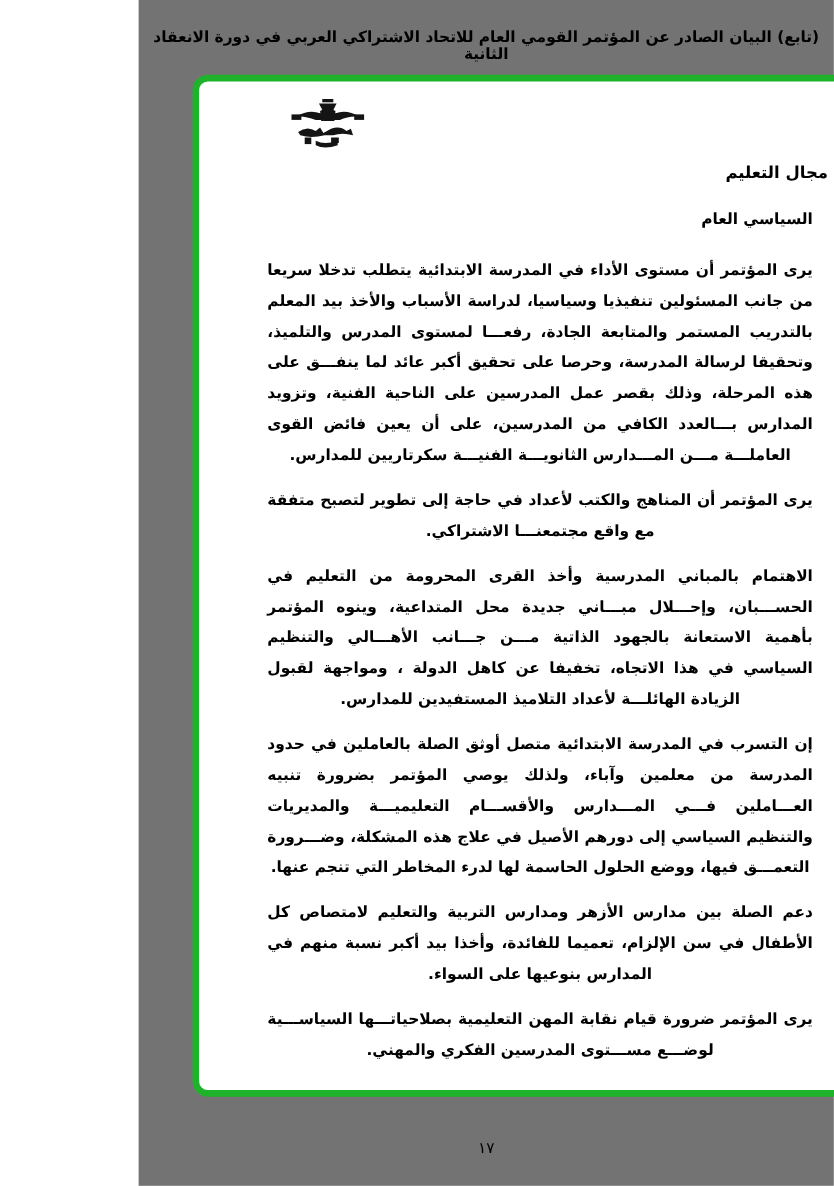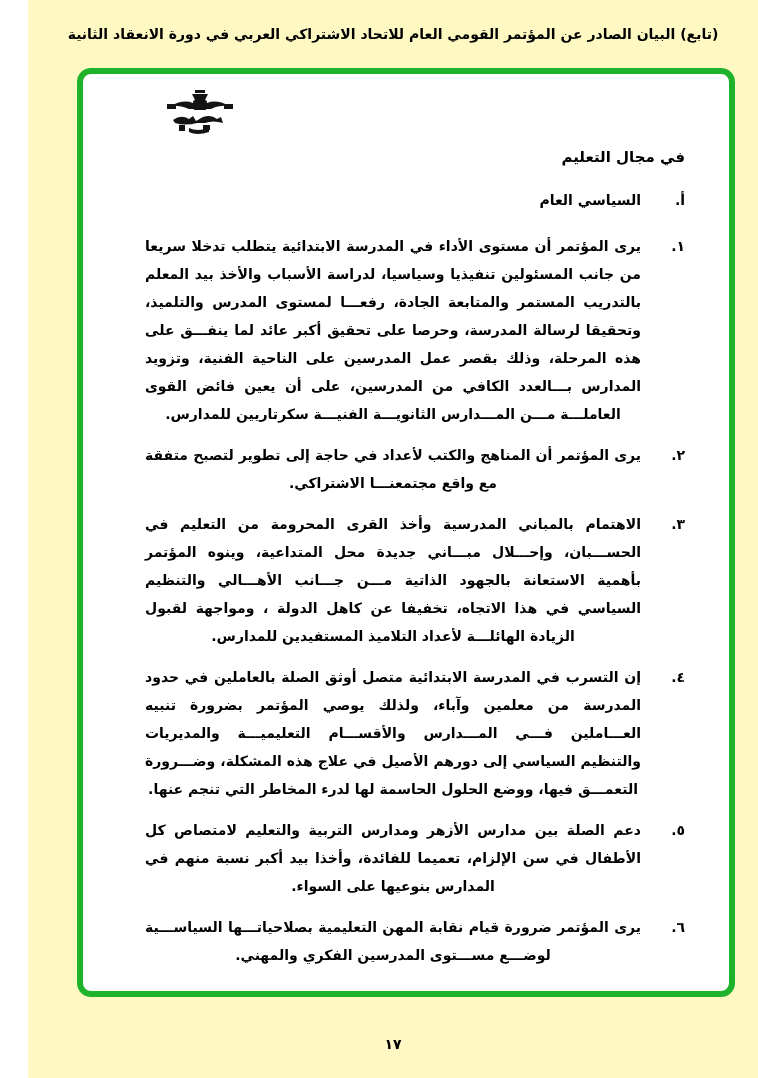--- a/index.html
+++ b/index.html
@@ -5,21 +5,21 @@
   html, body { margin: 0; padding: 0; }
   body {
     width: 758px; height: 1078px;
     background: #ffffff;
     font-family: "DejaVu Sans", sans-serif;
     color: #000;
     direction: rtl;
     position: relative;
     overflow: hidden;
   }
-  .page { position: relative; width: 730px; height: 1078px; background: #fef9c3; }
+  .page { position: relative; width: 632px; height: 1078px; background: #737373; }
 
   .header-title {
     position: absolute;
     top: 26px; left: 0; right: 0;
     text-align: center;
     font-size: 14px;
     font-weight: bold;
     letter-spacing: 0;
   }
 
@@ -86,21 +86,21 @@
     font-size: 14px;
     line-height: 28px;
     text-align: justify;
     text-align-last: center;
   }
 
   .page-number {
     position: absolute;
     bottom: 26px; left: 0; right: 0;
     text-align: center;
-    font-weight: bold;
+    font-weight: normal;
     font-size: 14px;
   }
 </style>
 </head>
 <body>
 
 <div class="page">
 
   <div class="header-title">(تابع) البيان الصادر عن المؤتمر القومي العام للاتحاد الاشتراكي العربي في دورة الانعقاد الثانية</div>
 

